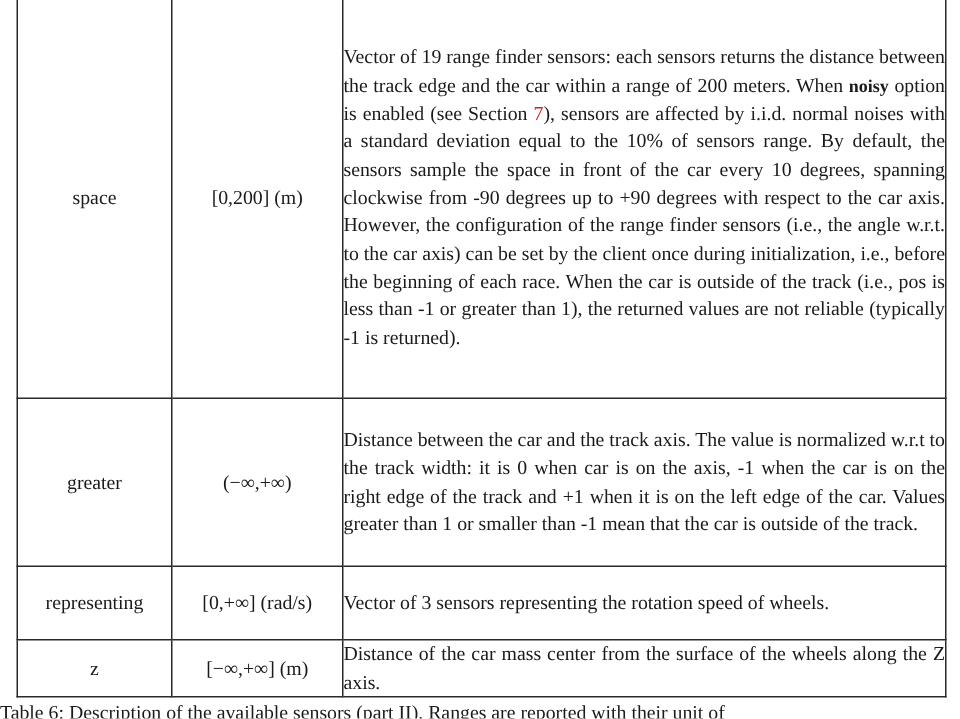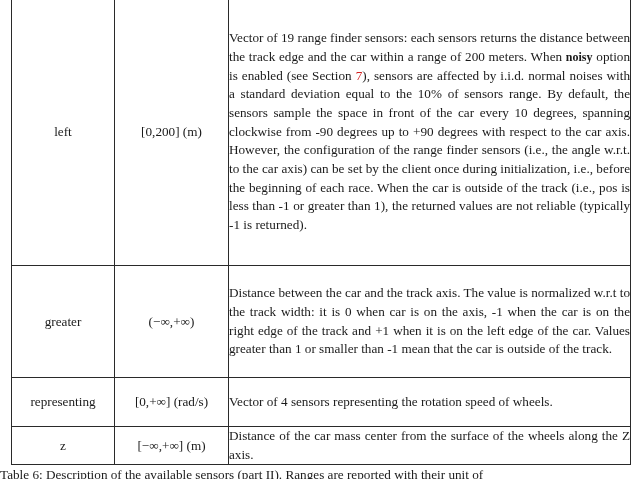--- a/index.html
+++ b/index.html
@@ -79,33 +79,33 @@
 
 <div class="page">
   <table class="sensors">
     <colgroup>
       <col style="width:103px">
       <col style="width:114px">
       <col style="width:402px">
     </colgroup>
     <tbody>
       <tr class="row-track">
-        <td class="name">left</td>
+        <td class="name">space</td>
         <td class="range">[0,200] (m)</td>
         <td class="desc"><span>Vector of 19 range finder sensors: each sensors returns the distance between the track edge and the car within a range of 200 meters.  When </span><span class="mono">noisy</span><span> option is enabled (see Sec­tion </span><span class="ref">7</span><span>), sensors are affected by i.i.d.  normal noises with a standard deviation equal to the 10% of sensors range.  By default, the sensors sample the space in front of the car ev­ery 10 degrees, spanning clockwise from -90 degrees up to +90 degrees with respect to the car axis.  However, the con­figuration of the range finder sensors (i.e., the angle w.r.t. to the car axis) can be set by the client once during initial­ization, i.e., before the beginning of each race.  When the car is outside of the track (i.e., pos is less than -1 or greater than 1), the returned values are not reliable (typically -1 is returned).</span></td>
       </tr>
       <tr class="row-trackpos">
         <td class="name">greater</td>
         <td class="range">(−∞,+∞)</td>
         <td class="desc">Distance between the car and the track axis.  The value is normalized w.r.t to the track width: it is 0 when car is on the axis, -1 when the car is on the right edge of the track and +1 when it is on the left edge of the car.  Values greater than 1 or smaller than -1 mean that the car is outside of the track.</td>
       </tr>
       <tr class="row-wheel">
         <td class="name">representing</td>
         <td class="range">[0,+∞] (rad/s)</td>
-        <td class="desc">Vector of 4 sensors representing the rotation speed of wheels.</td>
+        <td class="desc">Vector of 3 sensors representing the rotation speed of wheels.</td>
       </tr>
       <tr class="row-z">
         <td class="name">z</td>
         <td class="range">[−∞,+∞] (m)</td>
         <td class="desc">Distance of the car mass center from the surface of the wheels along the Z axis.</td>
       </tr>
     </tbody>
   </table>
 
   <div class="caption">Table 6:  Description of the available sensors (part II).  Ranges are reported with their unit of</div>

